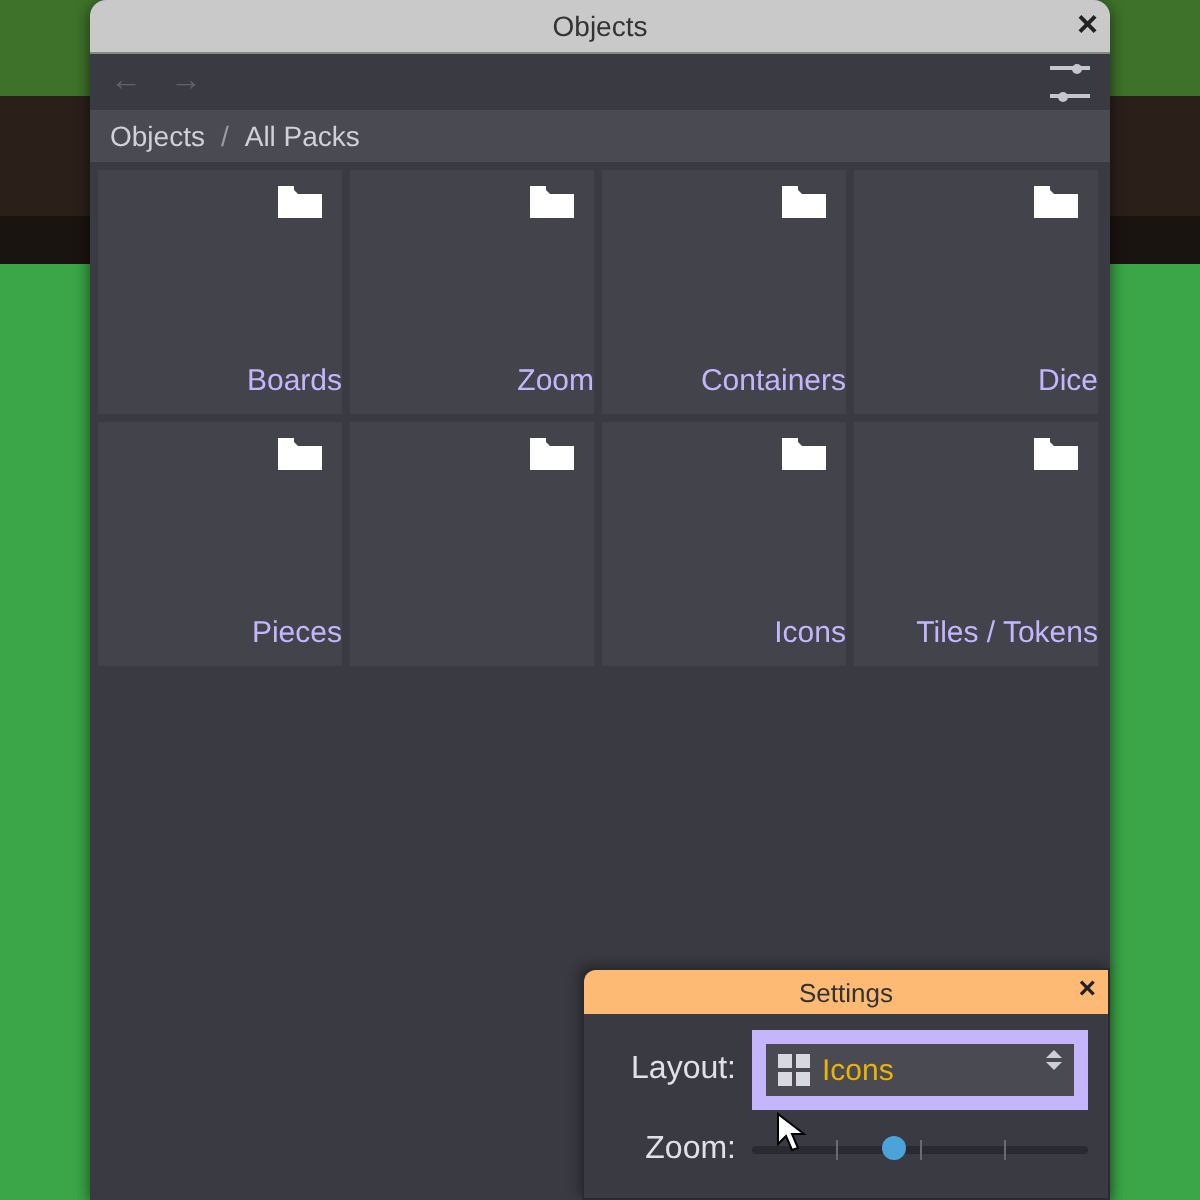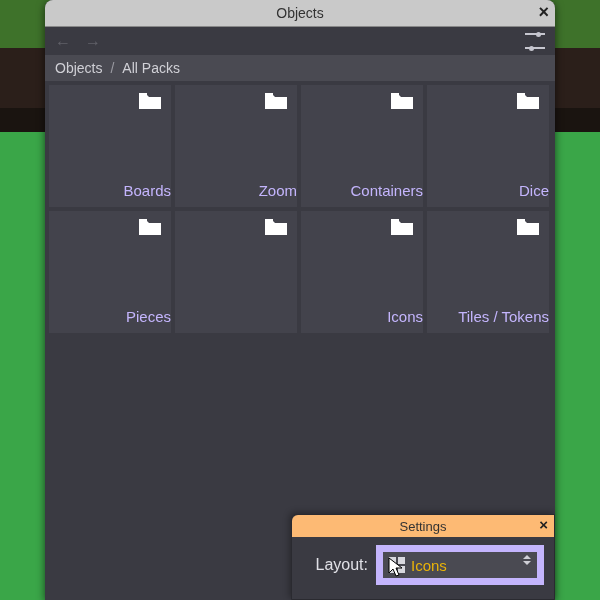--- a/index.html
+++ b/index.html
@@ -227,20 +227,30 @@
                 <span></span>
                 <span></span>
               </span>
             <span>Icons</span>
             <span class="spinner">
                 <span class="up"></span>
                 <span class="dn"></span>
               </span>
           </div>
         </div>
+        <div class="sp-row">
+          <span class="sp-label">Zoom:</span>
+          <div class="slider">
+            <div class="slider-track"></div>
+            <div class="slider-tick" style="left:25%"></div>
+            <div class="slider-tick" style="left:50%"></div>
+            <div class="slider-tick" style="left:75%"></div>
+            <div class="slider-thumb" id="zoom-thumb" style="left: 42%;"></div>
+          </div>
+        </div>
       </div>
       <div class="cursor" style="right:148px; bottom:16px;">
         <svg viewBox="0 0 18 22">
             <path fill="#ffffff" stroke="#000" stroke-width="1" d="M1 1 L1 16 L5 12 L8 19 L11 18 L8 11 L14 11 Z"></path>
           </svg>
       </div>
     </div>
 
   </div>
 </div>

